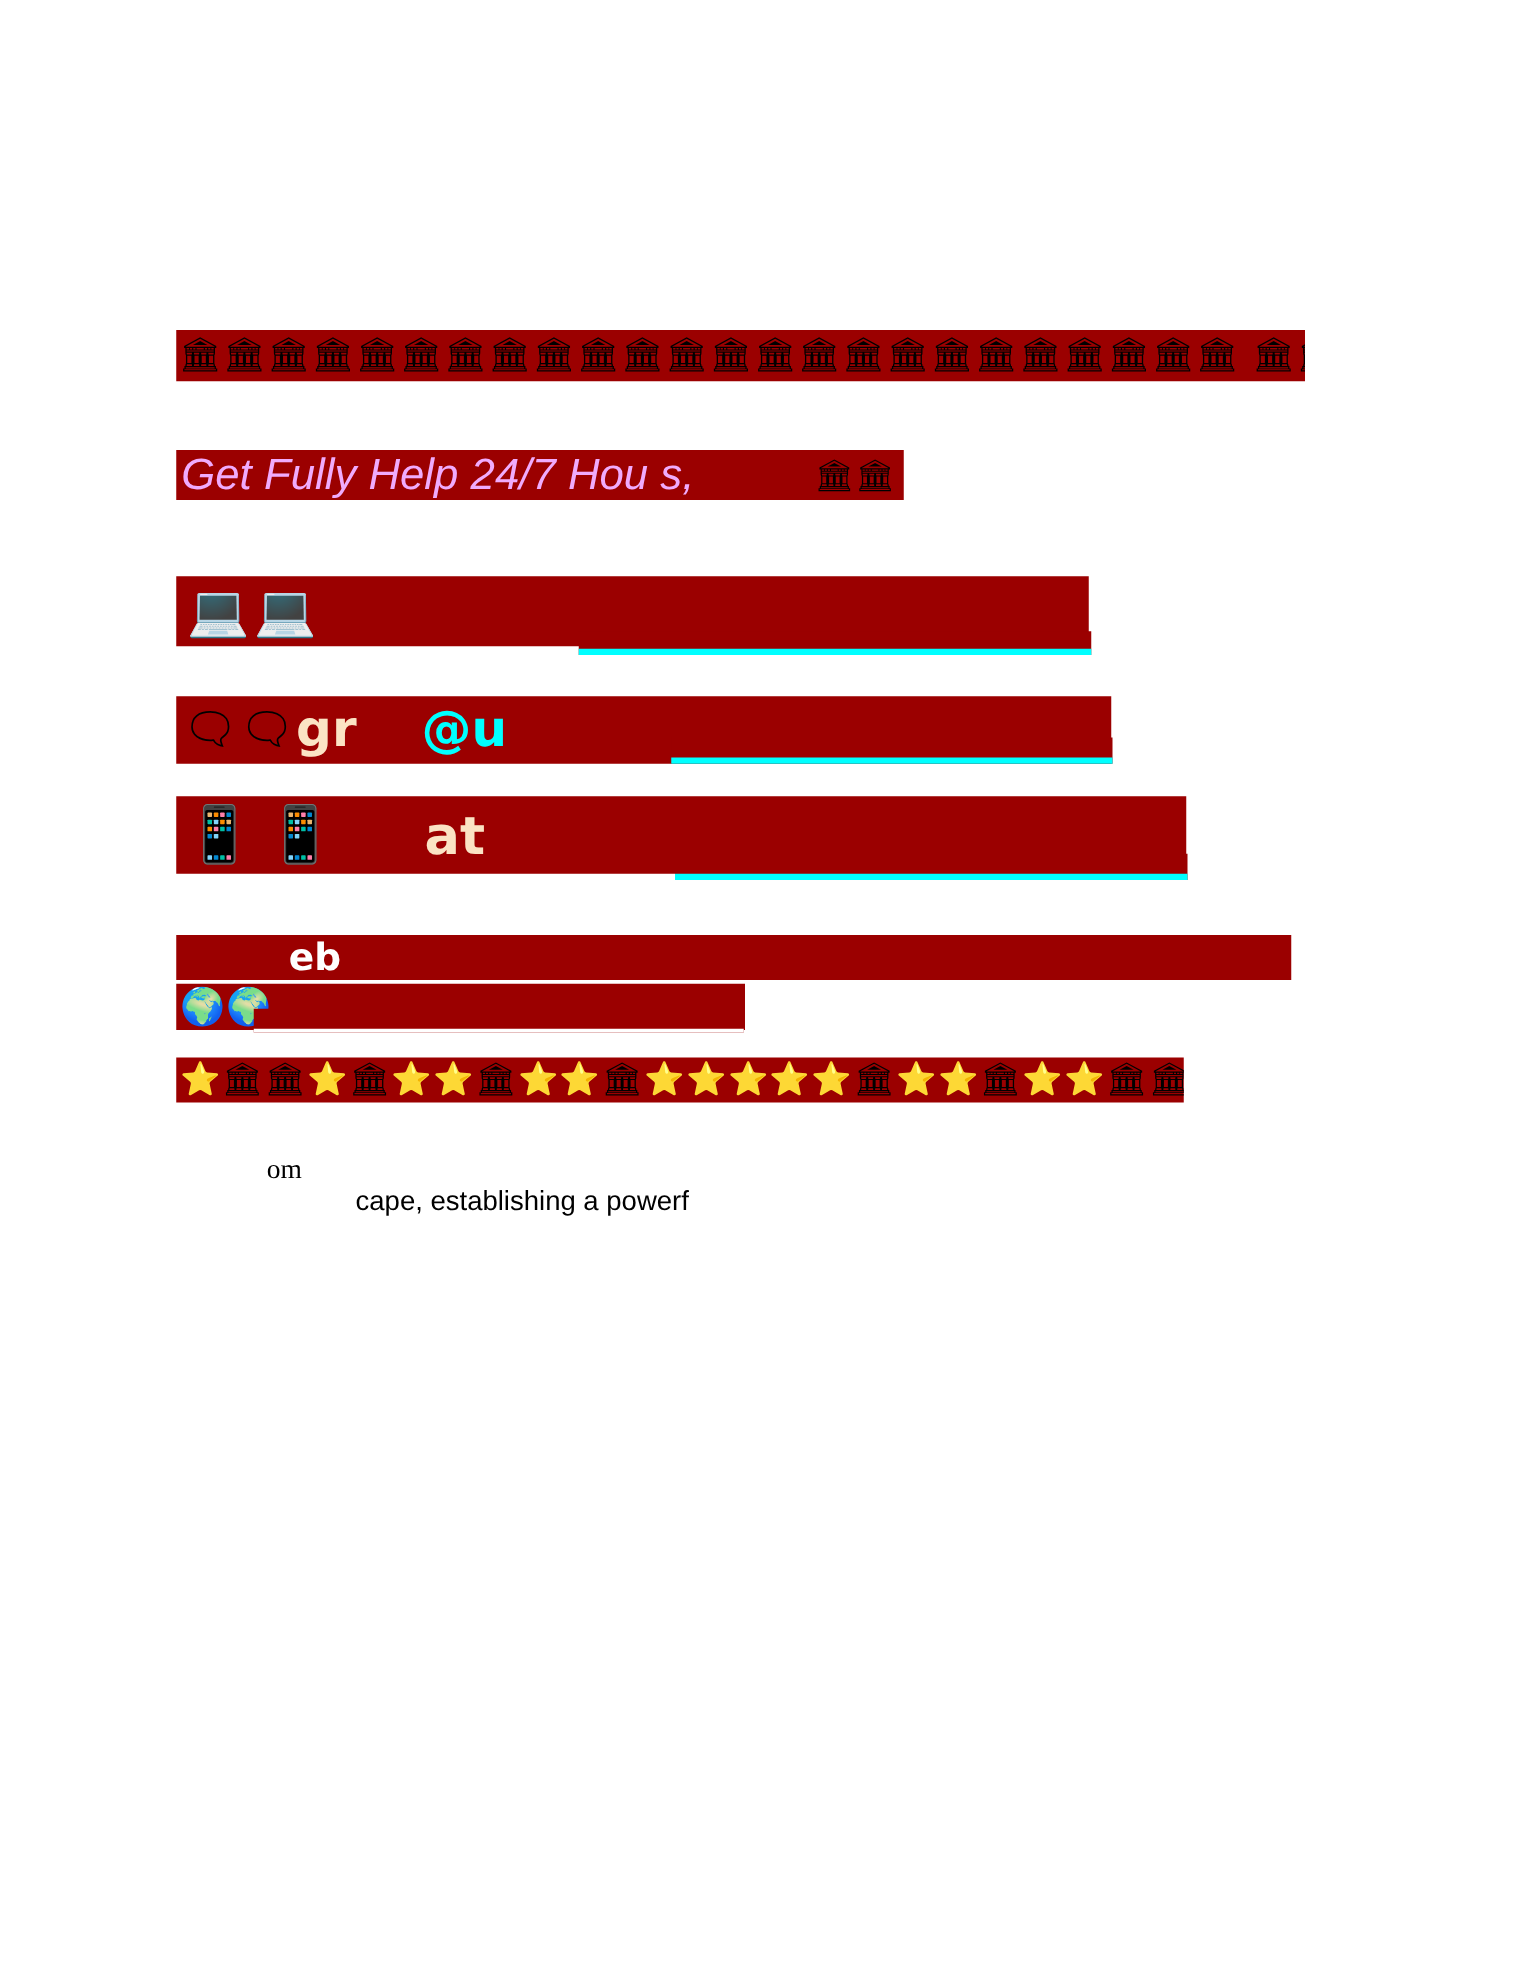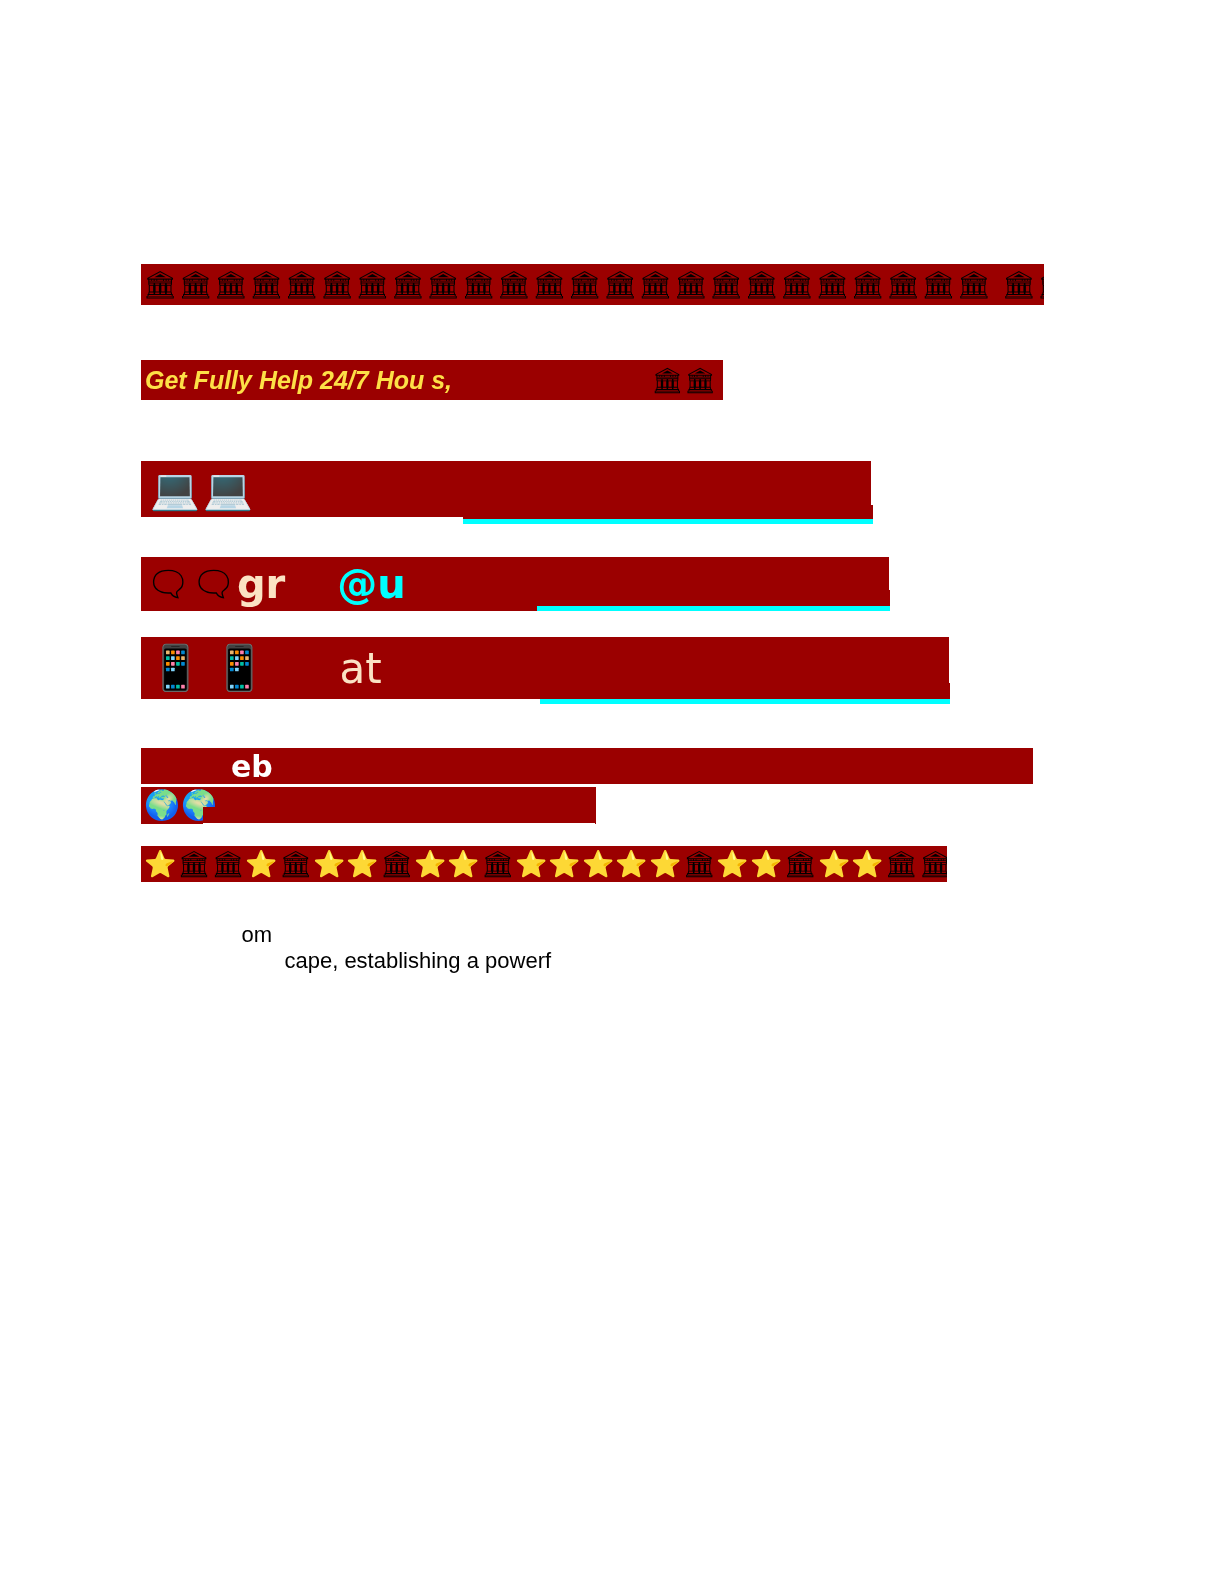--- a/index.html
+++ b/index.html
@@ -55,24 +55,24 @@
   #row-headline {
     left: 141px;
     top: 360px;
     width: 582px;
     height: 40px;
     justify-content: space-between;
     padding: 0 6px 0 4px;
     box-sizing: border-box;
   }
   #row-headline .headline-text {
-    color: #fde047;
-    font-weight: bold;
+    color: #f0abfc;
+    font-weight: normal;
     font-style: italic;
-    font-size: 25px;
+    font-size: 35px;
     letter-spacing: 0px;
   }
   #row-headline .emoji-run {
     font-size: 25px;
     letter-spacing: 1px;
   }
 
   
   #row-laptop {
     left: 141px;
@@ -136,21 +136,21 @@
     width: 808px;
     height: 62px;
   }
   #row-mobile .emoji-run {
     font-size: 44px;
     padding-left: 7px;
     letter-spacing: 10px;
   }
   #row-mobile .word-cream {
     color: #fbe3c4;
-    font-weight: normal;
+    font-weight: bold;
     font-size: 42px;
     margin-left: 62px;
     font-family: "DejaVu Sans", sans-serif;
   }
   #ul-mobile {
     left: 540px;
     top: 683px;
     width: 410px;
     height: 16px;
   }
@@ -211,21 +211,21 @@
     position: absolute;
     left: 141px;
     top: 896px;
     width: 900px;
     height: 34px;
     color: #000000;
     font-size: 22px;
     font-family: "Liberation Sans", sans-serif;
     white-space: pre;
   }
-  #para .frag-a { margin-left: 76px; }
+  #para .frag-a { margin-left: 48px; font-family: Liberation Serif, serif; }
   #para .frag-b { margin-left: 119px; }
 </style>
 </head>
 <body>
 
 <div class="page">
 
   <div class="banner" id="row-banks">
     <span class="emoji-run">🏛🏛🏛🏛🏛🏛🏛🏛🏛🏛🏛🏛🏛🏛🏛🏛🏛🏛🏛🏛🏛🏛🏛🏛 🏛🏛</span>
 

